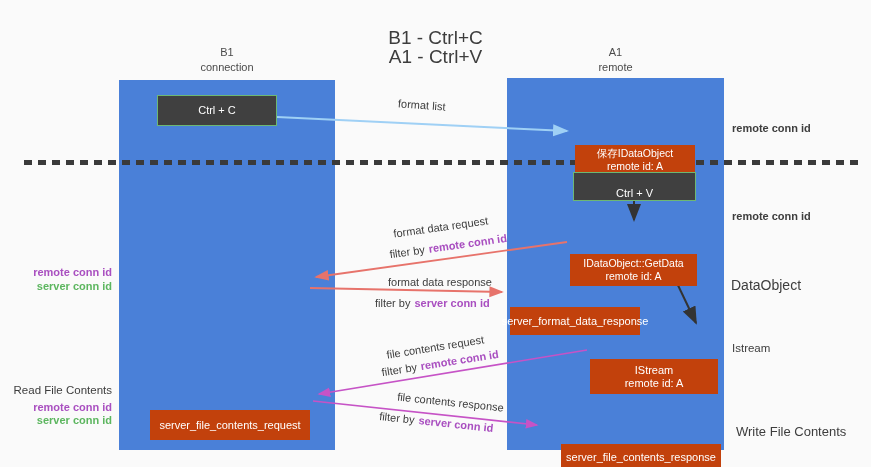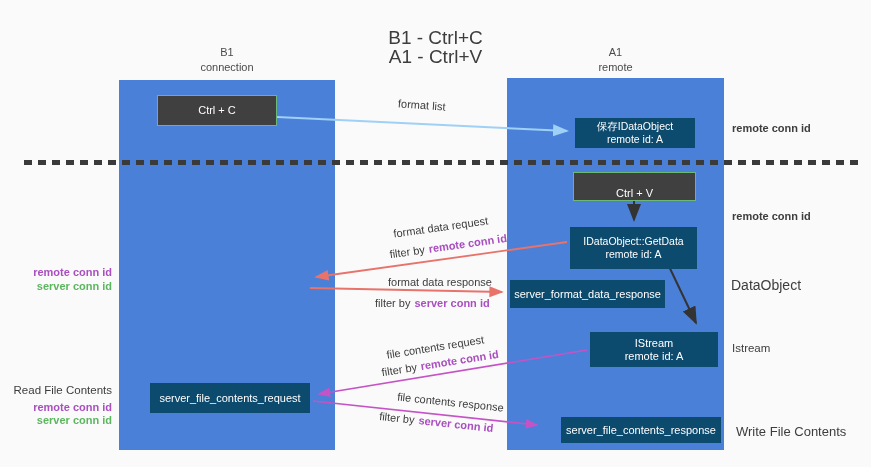--- a/index.html
+++ b/index.html
@@ -9,28 +9,28 @@
          font-size:19px;color:#3d3d3d;line-height:19px;margin-top:8px;}
   .lane{position:absolute;background:#4a80d8;}
   #lane-b1{left:119px;top:80px;width:216px;height:370px;}
   #lane-a1{left:507px;top:78px;width:217px;height:372px;}
   .lane-header{position:absolute;text-align:center;font-size:11px;color:#4a4a4a;line-height:15px;}
   #hdr-b1{left:119px;top:45px;width:216px;}
   #hdr-a1{left:507px;top:45px;width:217px;}
   .node{position:absolute;display:flex;flex-direction:column;align-items:center;
         justify-content:center;color:#fff;font-size:11px;text-align:center;line-height:13px;}
   .green{background:#404040;border:1px solid #6db873;}
-  .orange{background:#0c4a6e;}
+  .orange{background:#c2410c;margin-top:27px;}
   #ctrl-c{left:157px;top:95px;width:118px;height:29px;}
   #ctrl-v{left:573px;top:172px;width:121px;height:27px;justify-content:flex-end;}
   #save-obj{left:575px;top:118px;width:120px;height:30px;font-size:10.5px;}
-  #getdata{left:570px;top:227px;width:127px;height:42px;font-size:10.5px;}
+  #getdata{left:570px;top:227px;width:127px;height:32px;font-size:10.5px;}
   #istream{left:590px;top:332px;width:128px;height:35px;}
   #fmt-req{left:152px;top:268px;width:155px;height:31px;}
-  #fmt-resp{left:510px;top:280px;width:155px;height:28px;}
+  #fmt-resp{left:510px;top:280px;width:130px;height:28px;}
   #file-req{left:150px;top:383px;width:160px;height:30px;}
   #file-resp{left:561px;top:417px;width:160px;height:26px;}
   .dashed{position:absolute;left:24px;top:160px;width:838px;height:5px;
           background:repeating-linear-gradient(90deg,#3a3a3a 0 8px,transparent 8px 14px);}
   .edge-label{position:absolute;font-size:11px;color:#3d3d3d;white-space:nowrap;}
   .bold-purple{color:#a94fc0;font-weight:bold;}
   .bold-green{color:#5cb65f;font-weight:bold;}
   .fb{margin-right:4px;}
   #lbl-format-list{left:398px;top:99px;transform:rotate(4deg);}
   #lbl-fdr{left:393px;top:221px;transform:rotate(-8deg);}

